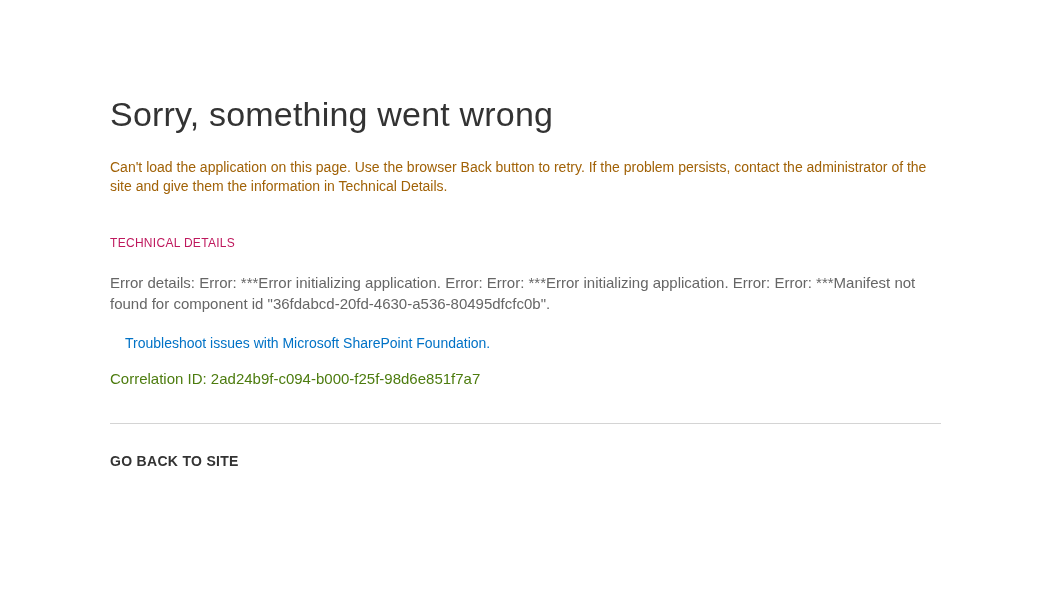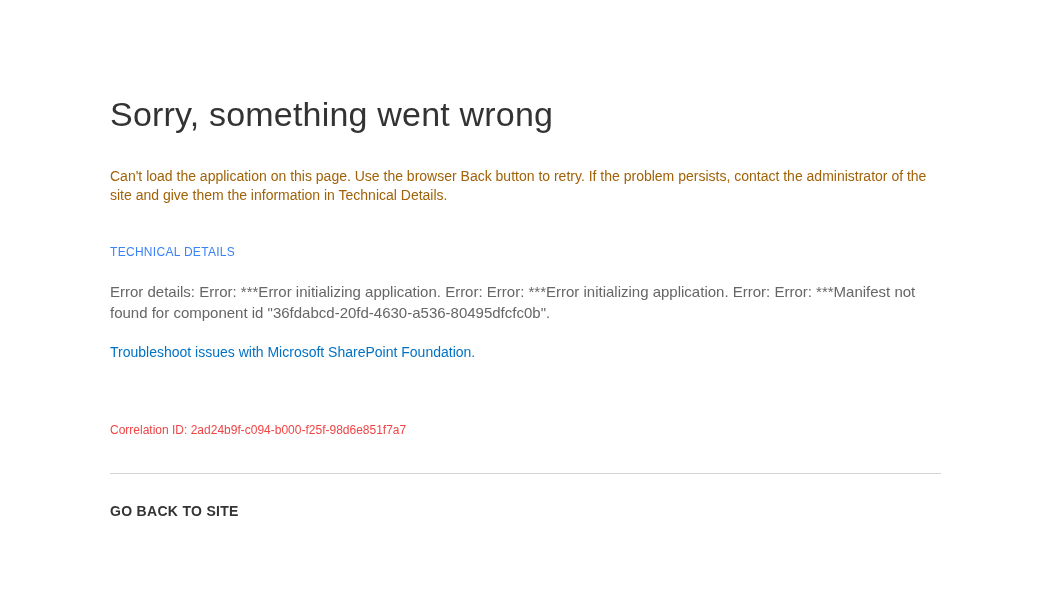--- a/index.html
+++ b/index.html
@@ -15,55 +15,55 @@
       height: 590px;
       overflow: hidden;
     }
     .container {
       padding: 95px 112px 0 110px;
     }
     .error-title {
       font-size: 34px;
       font-weight: 300;
       color: #333333;
-      margin-bottom: 33px;
+      margin-bottom: 24px;
       letter-spacing: 0.2px;
     }
     .error-message {
       font-size: 14px;
       font-weight: 400;
       color: #a16207;
       line-height: 1.35;
       margin-bottom: 40px;
     }
     .section-label {
       font-size: 12px;
-      color: #3b82f6;
+      color: #be185d;
       letter-spacing: 0.3px;
       margin-bottom: 22px;
     }
     .error-details {
       font-size: 15px;
       color: #666666;
       line-height: 1.4;
       margin-bottom: 20px;
     }
     .troubleshoot-link {
       font-size: 14px;
       color: #0072c6;
       text-decoration: none;
       display: inline-block;
       margin-bottom: 19px;
       cursor: pointer;
+      margin-left: 15px;
     }
     .info-line {
-      font-size: 12px;
-      color: #ef4444;
+      font-size: 15px;
+      color: #4d7c0f;
       margin-bottom: 13px;
-      margin-top: 44px;
     }
     .divider {
       border: none;
       border-top: 1px solid #d4d4d4;
       margin-top: 36px;
       margin-bottom: 28px;
     }
     .go-back-link {
       font-size: 14px;
       color: #333333;

